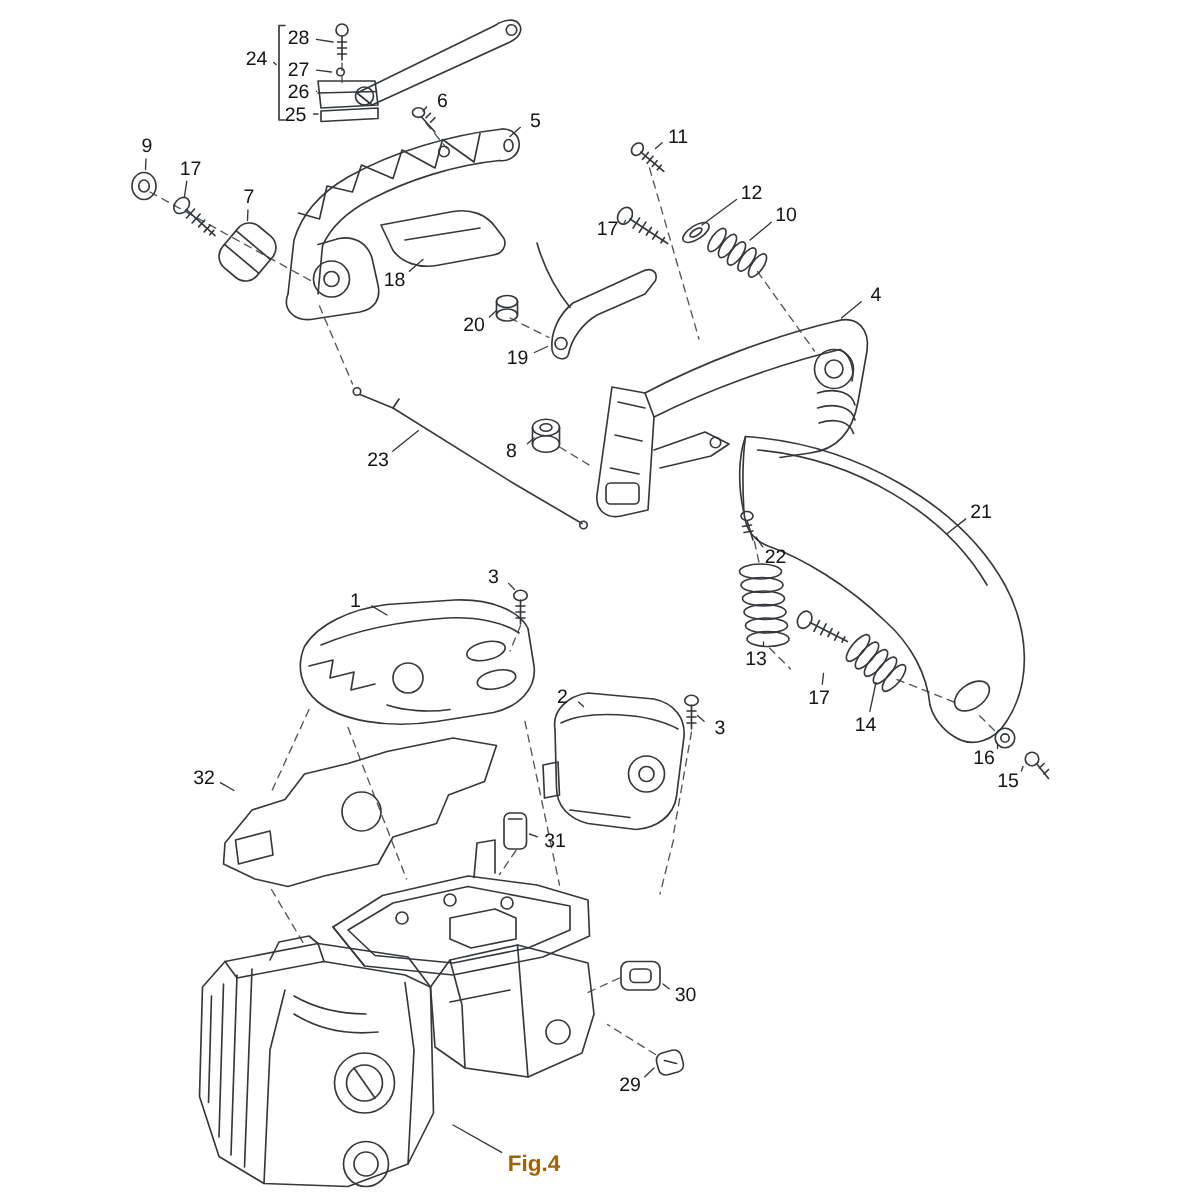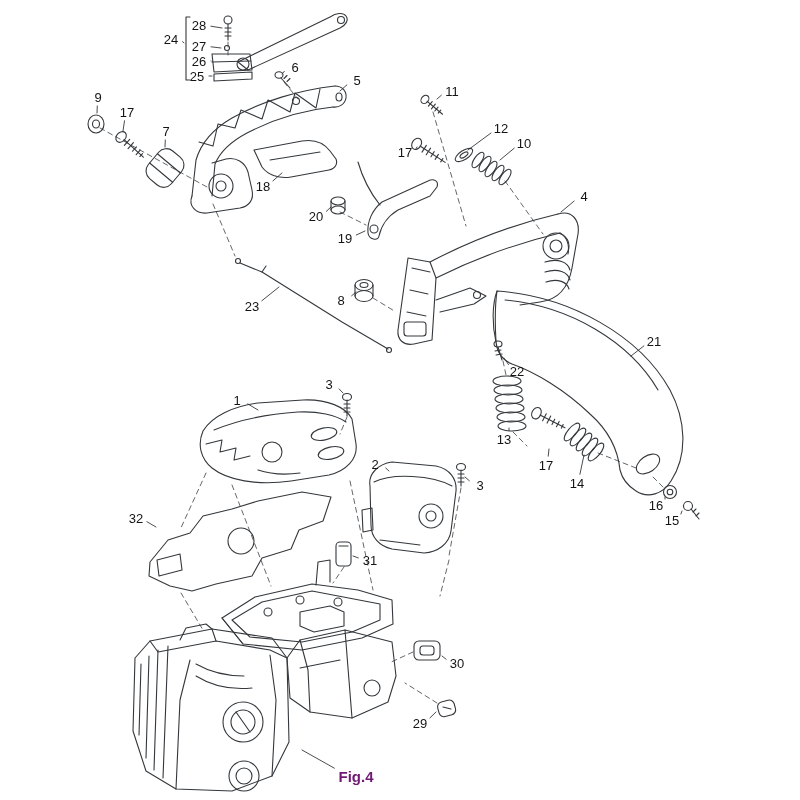--- a/index.html
+++ b/index.html
@@ -2,21 +2,21 @@
 <html><head>
 <meta charset="utf-8">
 <style>
   html,body{margin:0;padding:0;background:#ffffff;}
   .stage{position:relative;width:800px;height:800px;background:#ffffff;overflow:hidden;
          font-family:"Liberation Sans",sans-serif;}
   .stage svg{position:absolute;left:0;top:0;}
   .part-label{font-family:"Liberation Sans",sans-serif;font-size:13px;font-weight:500;
               text-anchor:middle;stroke:none;}
   .fig-label{position:absolute;transform:translate(-50%,-50%);font-size:15px;font-weight:600;
-             color:#701a75;white-space:nowrap;}
+             color:#a16207;white-space:nowrap;}
 </style>
 </head>
 <body>
 
 <div class="stage">
   <svg width="800" height="800" viewBox="0 0 800 800">
     <rect x="0" y="0" width="800" height="800" fill="#ffffff"></rect>
 
     <g id="drawing-root" fill="none" stroke="#34383c" stroke-width="1.1" stroke-linecap="round" stroke-linejoin="round">
 

